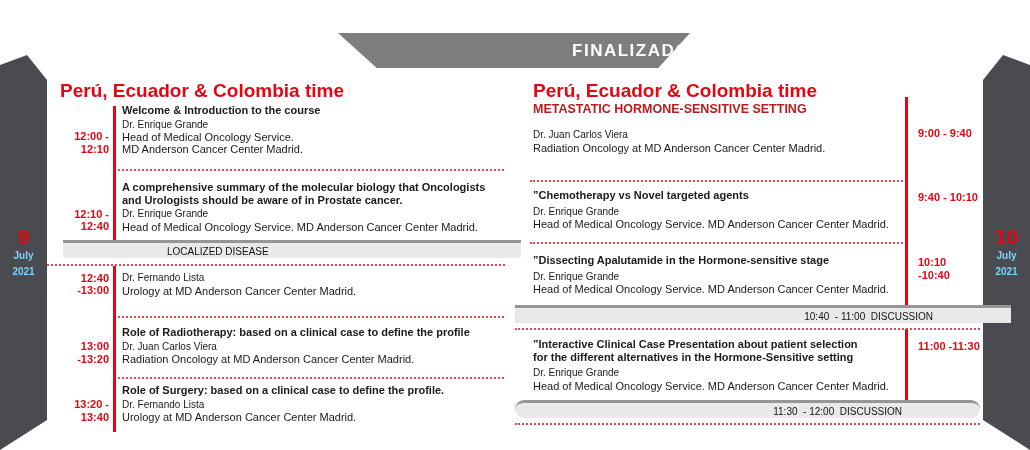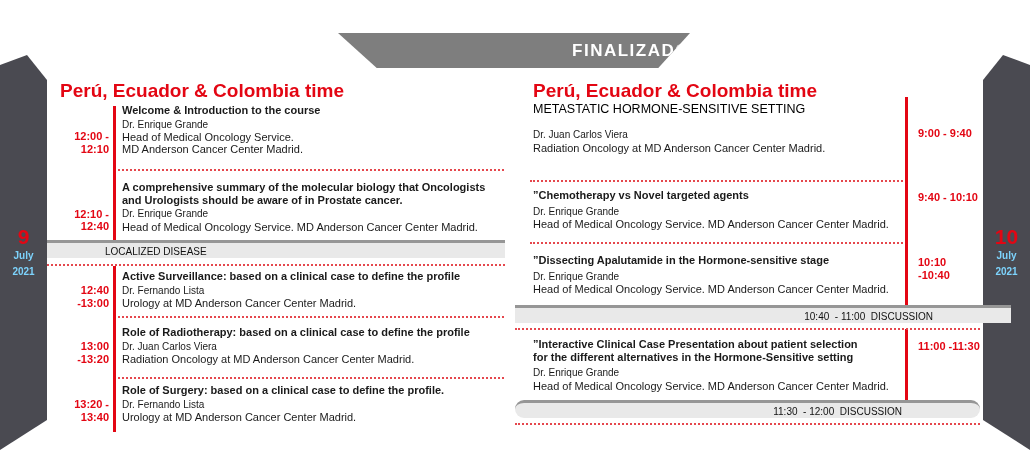--- a/index.html
+++ b/index.html
@@ -14,40 +14,40 @@
 
   
   .dayband{position:absolute;top:55px;width:47px;height:395px;background:#4a4a51;
            display:flex;flex-direction:column;align-items:center;justify-content:center;}
   .dayband.left{left:0;clip-path:polygon(0 10px,27px 0,47px 25px,47px 365px,0 395px);}
   .dayband.right{left:983px;clip-path:polygon(47px 10px,20px 0,0 25px,0 365px,47px 395px);}
   .dayband .d{color:#e30613;font-weight:bold;font-size:21px;line-height:22px;}
   .dayband .m,.dayband .y{color:#7dd3fc;font-weight:bold;font-size:10px;line-height:16px;}
 
   .tz{position:absolute;color:#e30613;font-weight:bold;font-size:19px;}
-  .sectitle{position:absolute;color:#000000;font-weight:normal;font-size:12.5px;}
+  .sectitle{position:absolute;color:#b91c1c;font-weight:bold;font-size:12.5px;}
 
   
   .session{position:absolute;display:flex;align-items:flex-end;}
   .time{color:#e30613;font-weight:bold;font-size:11px;line-height:12.5px;}
   .session.l{left:57px;}
   .session.l .time{width:52px;text-align:right;flex:none;}
   .session.l .body{margin-left:13px;width:382px;}
   .session.r{left:533px;width:447px;}
   .session.r .time{position:absolute;left:385px;top:2px;}
   .session.r .body{width:370px;}
   .title{font-weight:bold;font-size:11px;line-height:12.5px;white-space:pre-line;}
   .speaker{font-size:10px;line-height:12.5px;margin-top:2px;}
   .session.r .speaker{margin-top:4px;}
   .detail{font-size:11px;line-height:12px;white-space:pre-line;}
 
   
   .band{position:absolute;background:#e9e9e9;border-top:3px solid #969696;height:18px;
         font-size:10px;color:#111;line-height:18px;}
-  .band.localized{padding-left:58px;box-sizing:border-box;}
+  .band.localized{padding-left:104px;box-sizing:border-box;margin-left:16px;}
   .band.discussion{text-align:right;padding-right:78px;box-sizing:border-box;white-space:pre;}
 
   
   .dot{position:absolute;height:0;border-top:2px dotted #e5474d;}
 
   
   .redline{position:absolute;width:3px;background:#e30613;}
 </style>
 </head>
 <body>
@@ -96,21 +96,20 @@
       <div class="detail">Head of Medical Oncology Service. MD Anderson Cancer Center Madrid.</div>
     </div>
   </div>
 
   <div class="band localized" style="left:47px;top:240px;width:458px;">LOCALIZED DISEASE</div>
   <div class="dot" style="left:47px;top:264px;width:458px;"></div>
 
   <div class="session l" style="top:270px;">
     <div class="time">12:40 -13:00</div>
     <div class="body">
-      <div class="title">Active Surveillance: based on a clinical case to define the profile</div>
       <div class="speaker">Dr. Fernando Lista</div>
       <div class="detail">Urology at MD Anderson Cancer Center Madrid.</div>
     </div>
   </div>
 
   <div class="dot" style="left:118px;top:316px;width:386px;"></div>
 
   <div class="session l" style="top:326px;">
     <div class="time">13:00 -13:20</div>
     <div class="body">

